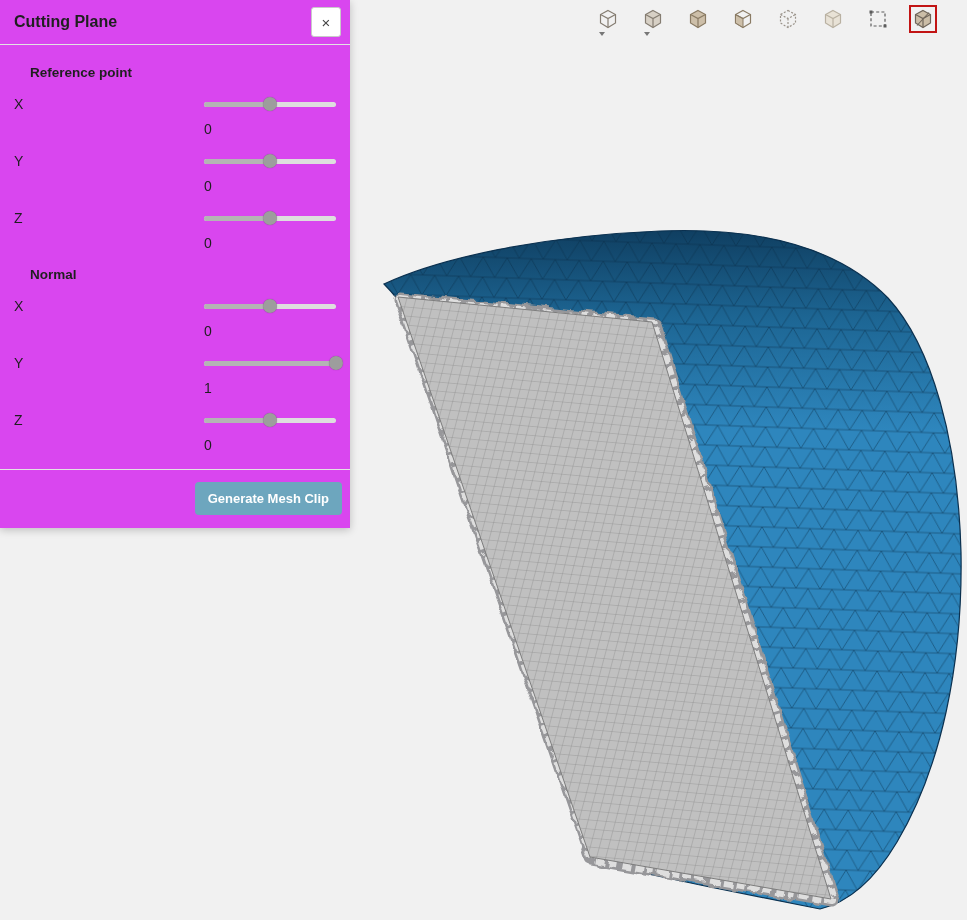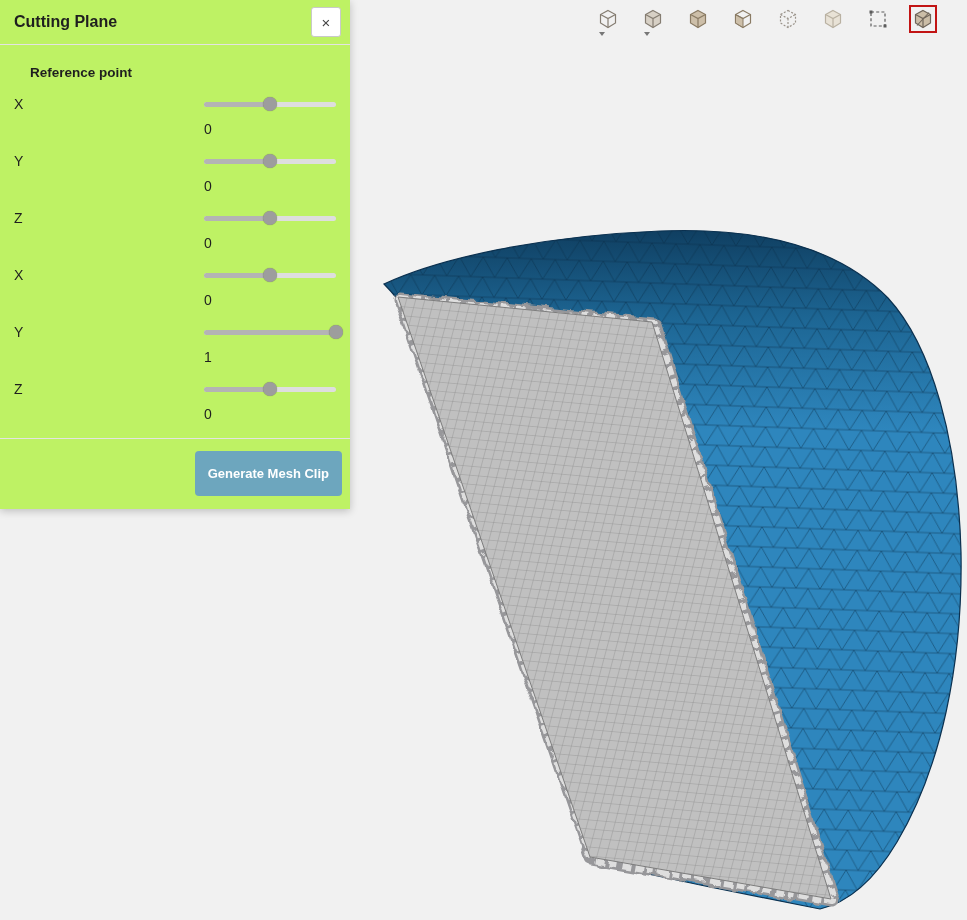--- a/index.html
+++ b/index.html
@@ -9,21 +9,21 @@
     font-family:"Liberation Sans", sans-serif;
     -webkit-font-smoothing:antialiased;
   }
 
   
   .viewport{position:absolute;inset:0;z-index:1;}
 
   
   .panel{
     position:absolute;left:0;top:0;width:350px;z-index:5;
-    background:#bef264;box-shadow:0 2px 8px rgba(0,0,0,.22);
+    background:#d946ef;box-shadow:0 2px 8px rgba(0,0,0,.22);
   }
   .panel-header{
     display:flex;align-items:center;justify-content:space-between;
     padding:7px 9px 7px 14px;border-bottom:1px solid #e3e3e3;
   }
   .panel-title{font-size:16px;font-weight:700;color:#1f1f1f;}
   .close-btn{
     width:30px;height:30px;border:1px solid #c9c9c9;border-radius:3px;
     background:#fff;color:#444;font-size:15px;line-height:1;
     display:flex;align-items:center;justify-content:center;cursor:pointer;
@@ -39,21 +39,21 @@
   .slider .fill{position:absolute;left:0;top:6px;height:5px;width:var(--pos,50%);background:#b4b4b4;border-radius:3px;}
   .slider .thumb{
     position:absolute;top:8px;left:var(--pos,50%);
     width:14px;height:14px;border-radius:50%;background:#9d9d9d;
     transform:translate(-50%,-50%);box-shadow:0 0 1px rgba(0,0,0,.4);
   }
 
   .panel-footer{border-top:1px solid #e3e3e3;padding:12px 8px 13px 14px;display:flex;justify-content:flex-end;}
   .gen-btn{
     background:#6da6be;color:#fff;border:none;border-radius:4px;
-    padding:15px 13px;font-size:13px;font-weight:700;
+    padding:9px 13px;font-size:13px;font-weight:700;
     font-family:"Liberation Sans",sans-serif;cursor:pointer;
   }
 
   
   .toolbar{
     position:absolute;top:7px;right:32px;z-index:4;
     display:flex;align-items:center;gap:21px;
   }
   .tool{position:relative;width:24px;height:24px;display:flex;align-items:center;justify-content:center;cursor:pointer;}
   .tool.active{outline:2px solid #c21414;outline-offset:0px;}
@@ -200,20 +200,21 @@
     <div class="srow">
       <span class="axis">Z</span>
       <div class="slider" style="--pos: 50%;">
         <div class="track"></div>
         <div class="fill"></div>
         <div class="thumb"></div>
       </div>
     </div>
     <div class="vrow">0</div>
 
+    <div class="sec-heading">Normal</div>
 
     <div class="srow">
       <span class="axis">X</span>
       <div class="slider" style="--pos: 50%;">
         <div class="track"></div>
         <div class="fill"></div>
         <div class="thumb"></div>
       </div>
     </div>
     <div class="vrow">0</div>

